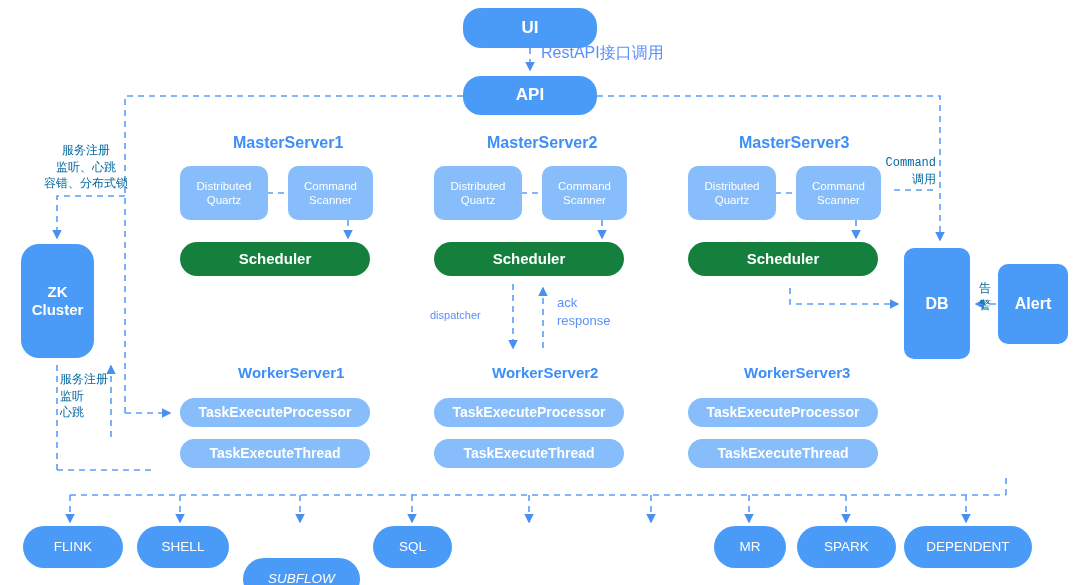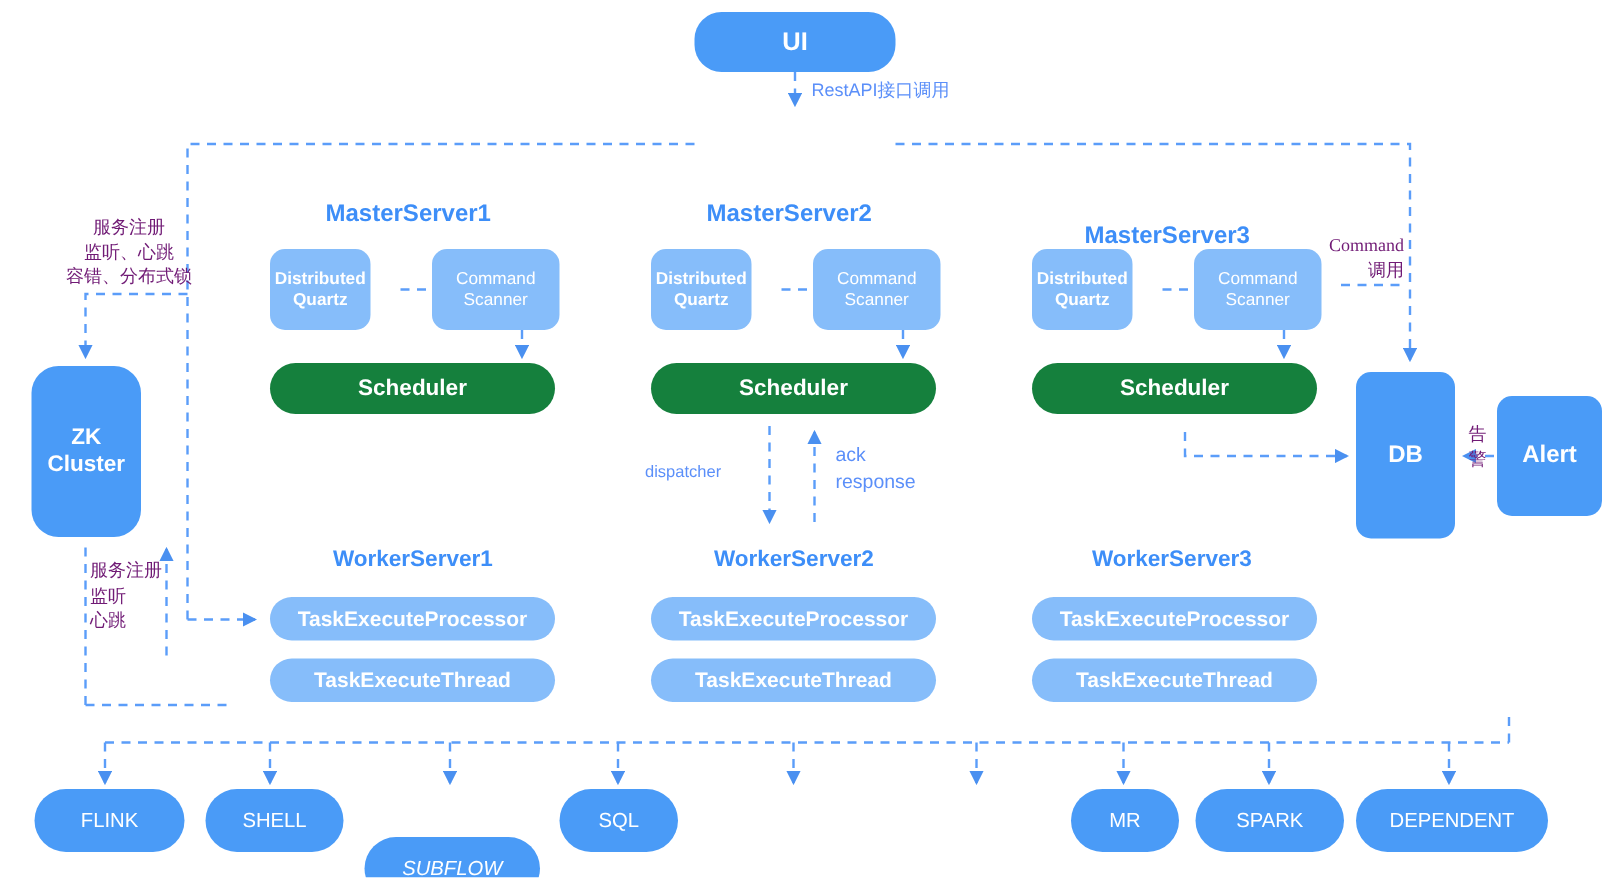--- a/index.html
+++ b/index.html
@@ -35,44 +35,45 @@
 
   .r-pill   {border-radius:999px;}
   .r-soft   {border-radius:10px;}
   .r-mid    {border-radius:18px;}
 
   .lbl{
     position:absolute;
     color:#3d8ef8;
     font-weight:bold;
     white-space:nowrap;
+    margin-left:16px;
   }
   .note{
     position:absolute;
     color:#5b8ff9;
     white-space:nowrap;
     line-height:1.35;
   }
   .note-cn{
     position:absolute;
-    color:#701a75;
+    color:#0369a1;
     line-height:1.38;
     text-align:center;
-    font-family:Liberation Serif, serif;
+    font-family:Liberation Mono, monospace;
   }
 
   
   #ui-node      {left:463px;top:8px;width:134px;height:40px;font-size:17px;font-weight:bold;}
   #api-node     {left:463px;top:76px;width:134px;height:39px;font-size:17px;font-weight:bold;}
 
   #zk-node      {left:21px;top:244px;width:73px;height:114px;font-size:15px;font-weight:bold;}
   #db-node      {left:904px;top:248px;width:66px;height:111px;font-size:16px;font-weight:bold;}
   #alert-node   {left:998px;top:264px;width:70px;height:80px;font-size:16px;font-weight:bold;}
 
-  .dq   {width:67px;height:54px;font-size:11.5px;font-weight:bold;}
+  .dq   {width:88px;height:54px;font-size:11.5px;}
   .cs   {width:85px;height:54px;font-size:11.5px;}
   .sch  {width:190px;height:34px;font-size:15px;font-weight:bold;}
   .wrow {width:190px;height:29px;font-size:14px;font-weight:bold;}
   .task {height:42px;font-size:13.5px;}
 
   .master-title{font-size:16px;}
   .worker-title{font-size:15px;}
 </style>
 </head>
 <body>
@@ -128,22 +129,23 @@
       <path d="M749,495 L749,522" marker-end="url(#ah)"></path>
       <path d="M846,495 L846,522" marker-end="url(#ah)"></path>
       <path d="M966,495 L966,522" marker-end="url(#ah)"></path>
 
       <path d="M1006,478 L1006,495"></path>
     </g>
   </svg>
 
   <div class="node blue r-mid" id="ui-node">UI</div>
 
-  <div class="note" style="left:541px;top:52px;font-size:12px;">RestAPI接口调用</div>
-
+  <div class="note" style="left:541px;top:42px;font-size:16px;">RestAPI接口调用</div>
+
+  <div class="node blue r-mid" id="api-node">API</div>
 
   <div class="note-cn" style="left:32px;top:143px;width:108px;font-size:12px;">
     <div>服务注册</div>
     <div>监听、心跳</div>
     <div>容错、分布式锁</div>
   </div>
 
   <div class="node blue r-mid" id="zk-node" style="flex-direction:column;">
     <div>ZK</div>
     <div>Cluster</div>
@@ -176,21 +178,21 @@
     <div>Quartz</div>
   </div>
 
   <div class="node blue-lite r-soft cs" style="left:542px;top:166px;flex-direction:column;">
     <div>Command</div>
     <div>Scanner</div>
   </div>
 
   <div class="node purple r-pill sch" style="left:434px;top:242px;">Scheduler</div>
 
-  <div class="lbl master-title" style="left:723px;top:149px;">MasterServer3</div>
+  <div class="lbl master-title" style="left:723px;top:134px;">MasterServer3</div>
 
   <div class="node blue-lite r-soft dq" style="left:688px;top:166px;flex-direction:column;">
     <div>Distributed</div>
     <div>Quartz</div>
   </div>
 
   <div class="node blue-lite r-soft cs" style="left:796px;top:166px;flex-direction:column;">
     <div>Command</div>
     <div>Scanner</div>
   </div>

